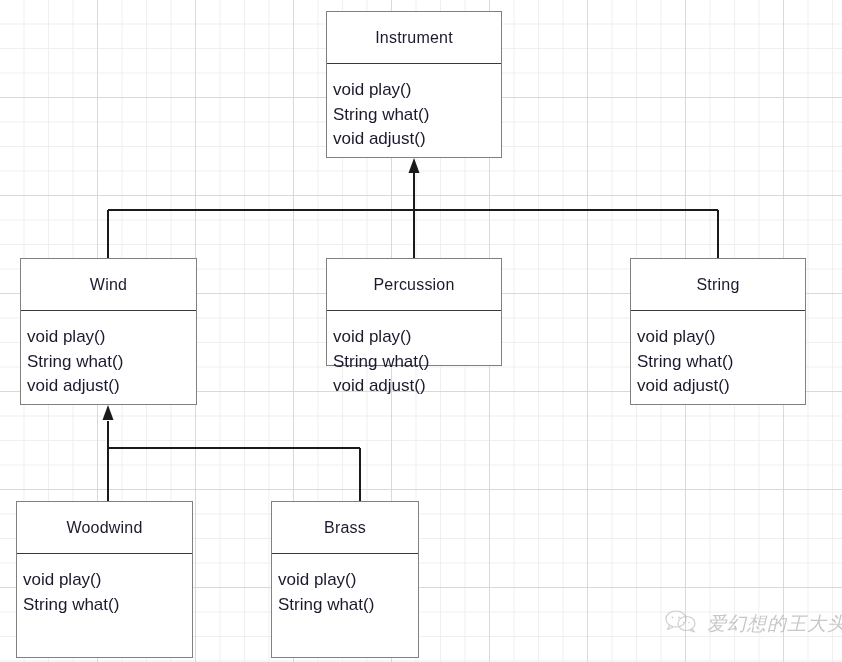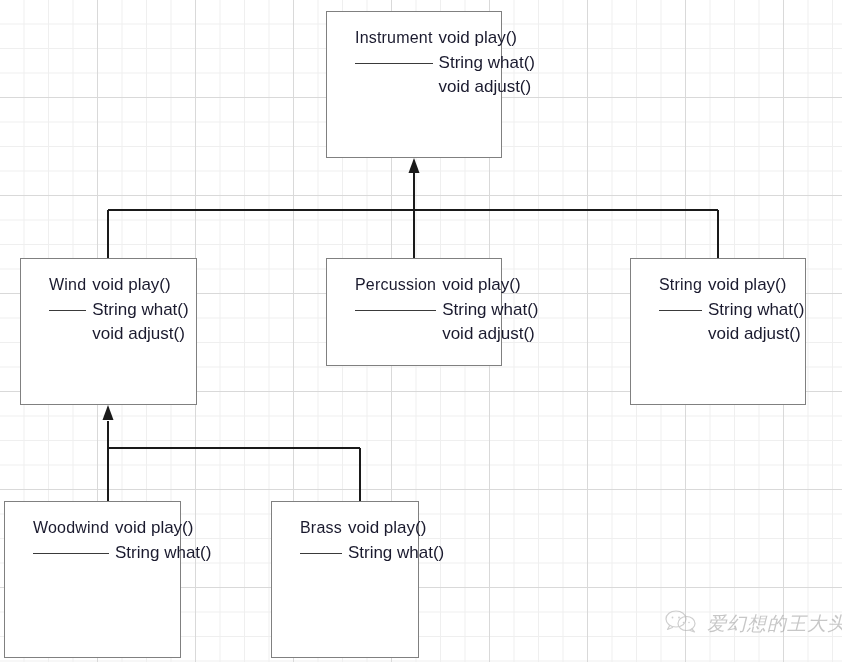--- a/index.html
+++ b/index.html
@@ -39,22 +39,21 @@
     pointer-events: none;
   }
 
   
   .uml-class {
     position: absolute;
     box-sizing: border-box;
     border: 1.5px solid #808080;
     background: #ffffff;
     display: flex;
-    flex-direction: row;
-    padding-left: 28px;
+    flex-direction: column;
   }
 
   .uml-class-header {
     box-sizing: border-box;
     height: 52px;
     min-height: 52px;
     display: flex;
     align-items: center;
     justify-content: center;
     border-bottom: 1.5px solid #3a3a3a;
@@ -164,21 +163,21 @@
     <div class="uml-class-header">
       <span>String</span>
     </div>
     <div class="uml-class-body">
       <div class="uml-member">void play()</div>
       <div class="uml-member">String what()</div>
       <div class="uml-member">void adjust()</div>
     </div>
   </div>
 
-  <div class="uml-class" style="left:4px; top:501px; width:177px; height:157px;">
+  <div class="uml-class" style="left:16px; top:501px; width:177px; height:157px;">
     <div class="uml-class-header">
       <span>Woodwind</span>
     </div>
     <div class="uml-class-body">
       <div class="uml-member">void play()</div>
       <div class="uml-member">String what()</div>
     </div>
   </div>
 
   <div class="uml-class" style="left:271px; top:501px; width:148px; height:157px;">

